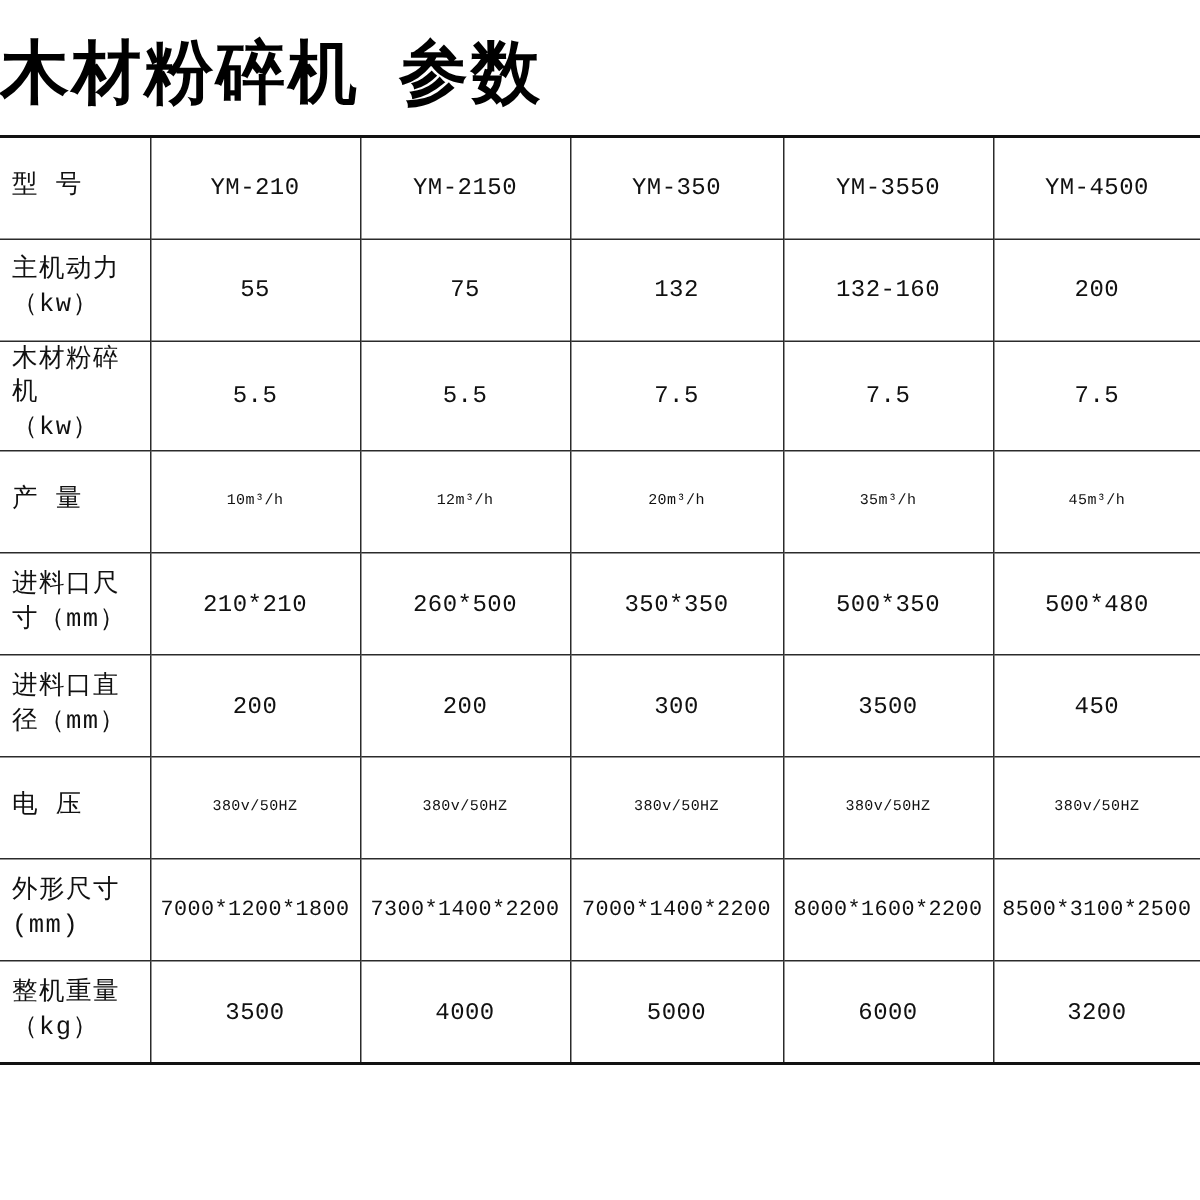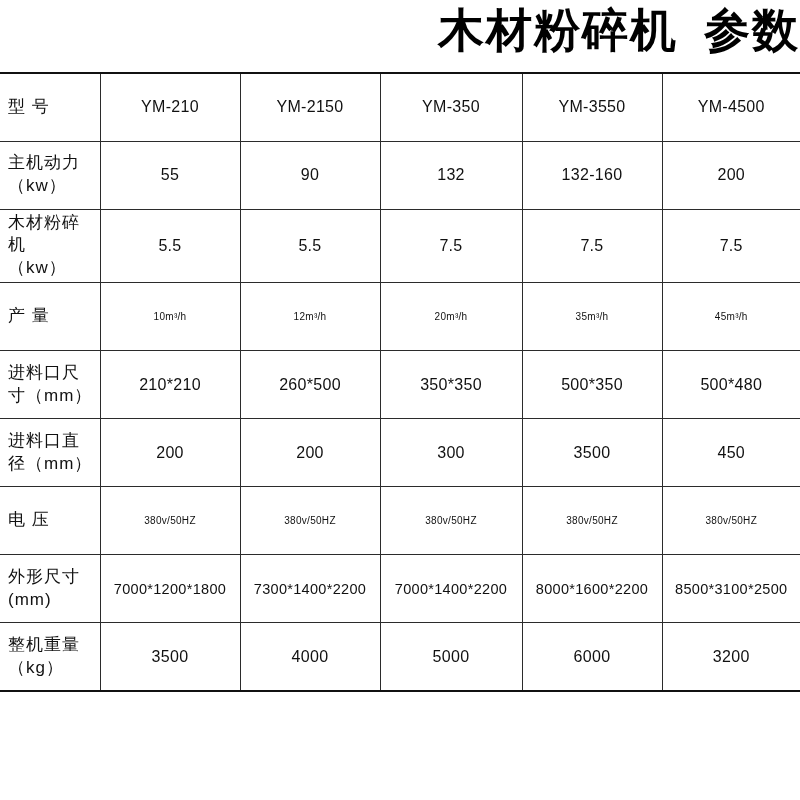--- a/index.html
+++ b/index.html
@@ -14,25 +14,26 @@
     overflow: hidden;
   }
   .page {
     position: relative;
     width: 800px;
     height: 800px;
     box-sizing: border-box;
   }
   .title {
     width: 100%;
-    text-align: right;
+    text-align: left;
     font-size: 46px;
     font-weight: bold;
     letter-spacing: 2px;
     color: #000;
+    padding-top: 18px;
     padding-bottom: 10px;
     box-sizing: border-box;
     font-family: "DejaVu Sans", "Liberation Sans", sans-serif;
   }
   .title .gap {
     display: inline-block;
     width: 26px;
   }
   table.spec {
     width: 800px;
@@ -46,21 +47,21 @@
     border: 1px solid #2b2b2b;
     border-left: none;
     border-right: none;
     text-align: center;
     vertical-align: middle;
     font-size: 16px;
     color: #111;
     padding: 2px 2px;
     height: 68px;
     box-sizing: border-box;
-    font-family: Liberation Sans, sans-serif;
+    font-family: Liberation Mono, monospace;
   }
   table.spec td.vline {
     border-right: 1px solid #2b2b2b;
   }
   table.spec td.hdr {
     font-size: 17px;
     font-weight: normal;
     letter-spacing: 1px;
     text-align: left;
     padding-left: 8px;
@@ -114,21 +115,21 @@
         <td class="val vline">YM-3550</td>
         <td class="val">YM-4500</td>
       </tr>
 
       <tr>
         <td class="hdr vline">
           <span class="unit-line">主机动力</span>
           <span class="unit-line">（kw）</span>
         </td>
         <td class="val vline">55</td>
-        <td class="val vline">90</td>
+        <td class="val vline">75</td>
         <td class="val vline">132</td>
         <td class="val vline">132-160</td>
         <td class="val">200</td>
       </tr>
 
       <tr>
         <td class="hdr vline">
           <span class="unit-line">木材粉碎机</span>
           <span class="unit-line">（kw）</span>
         </td>

